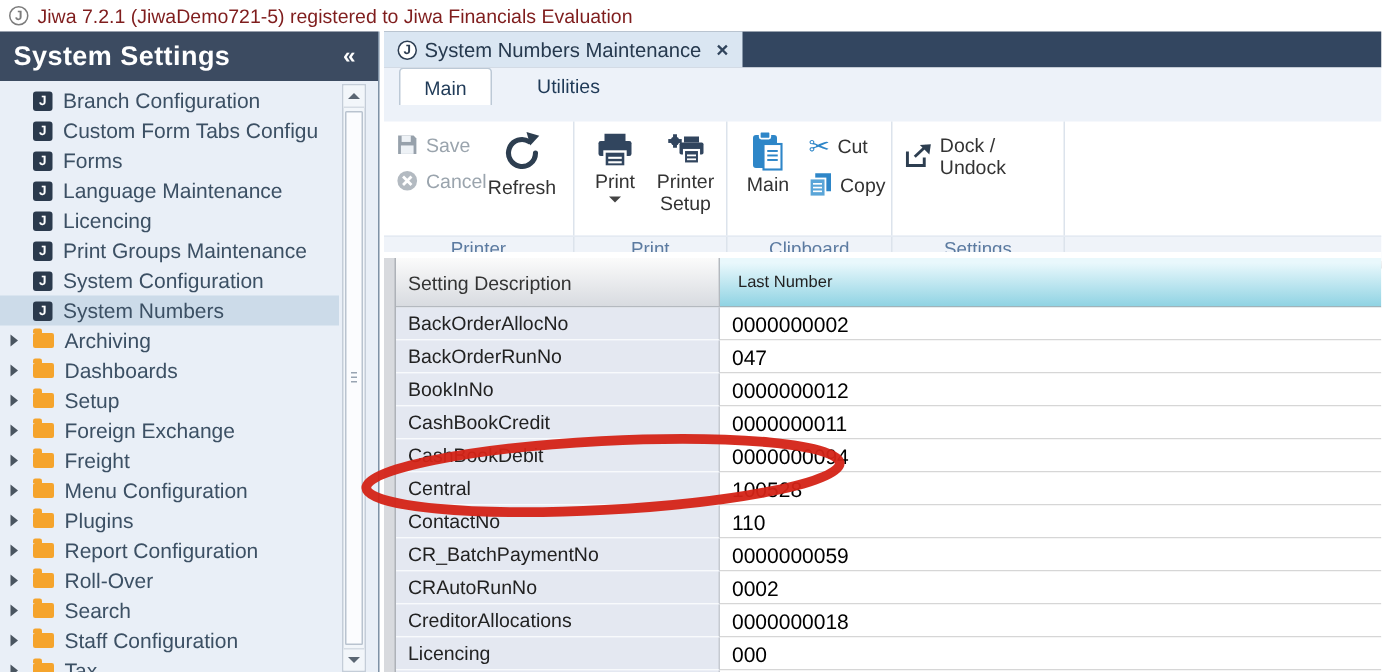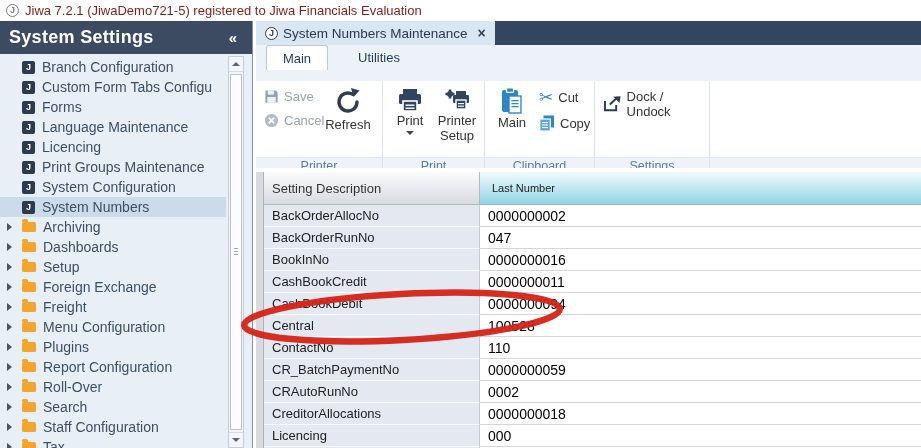--- a/index.html
+++ b/index.html
@@ -369,21 +369,21 @@
       <div class="grow">
           <div class="c1">BackOrderAllocNo</div>
           <div class="c2">0000000002</div>
         </div>
       <div class="grow">
           <div class="c1">BackOrderRunNo</div>
           <div class="c2">047</div>
         </div>
       <div class="grow">
           <div class="c1">BookInNo</div>
-          <div class="c2">0000000016</div>
+          <div class="c2">0000000012</div>
         </div>
       <div class="grow">
           <div class="c1">CashBookCredit</div>
           <div class="c2">0000000011</div>
         </div>
       <div class="grow">
           <div class="c1">CashBookDebit</div>
           <div class="c2">0000000094</div>
         </div>
       <div class="grow">

